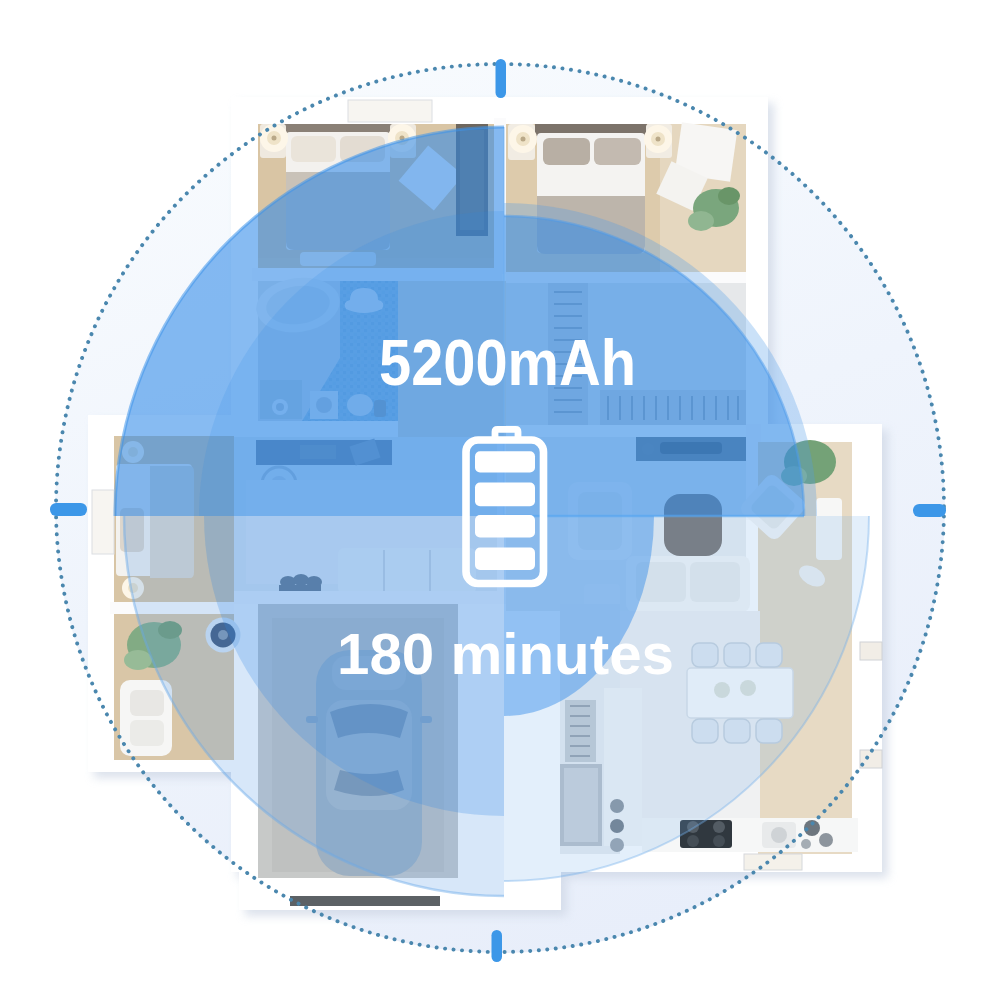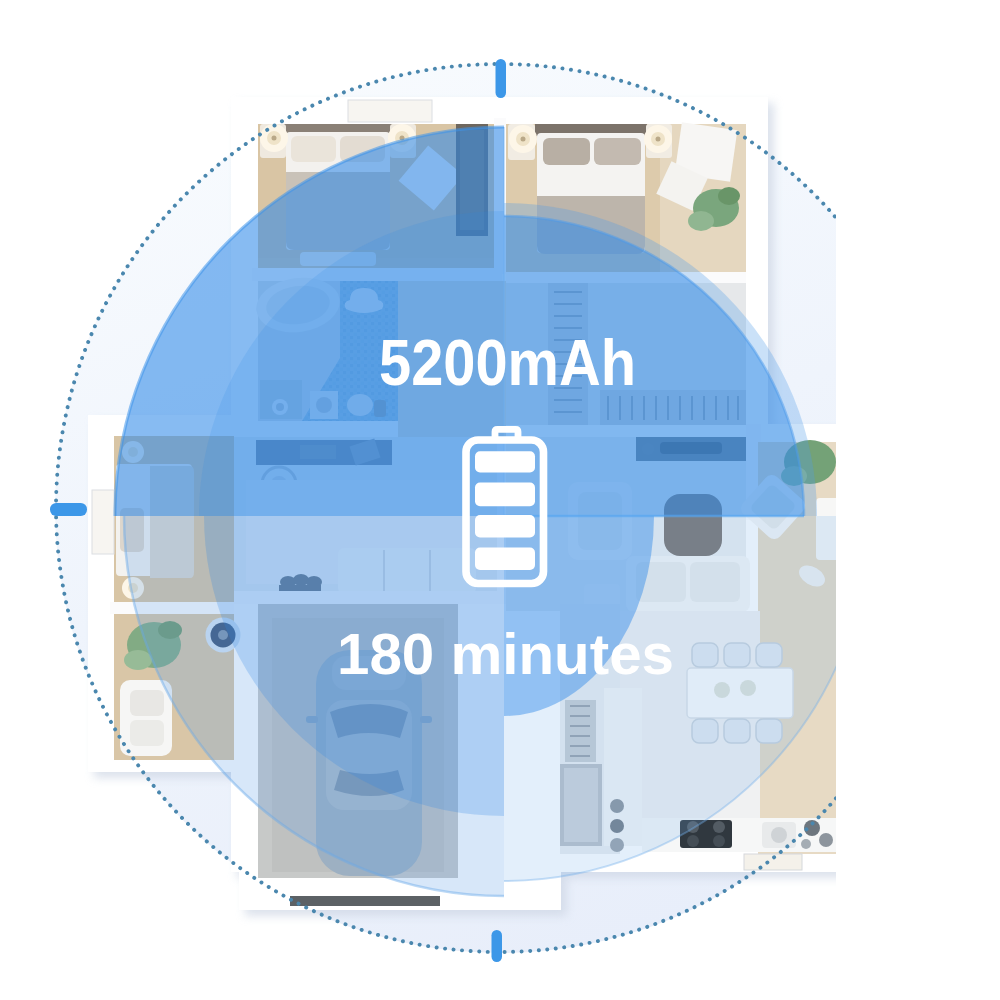--- a/index.html
+++ b/index.html
@@ -1,16 +1,16 @@
 <!DOCTYPE html>
 <html><head>
 <meta charset="utf-8">
 <style>
   html,body{margin:0;padding:0;background:#ffffff;}
-  #stage{position:relative;width:836px;height:1000px;overflow:hidden;
+  #stage{position:relative;width:1000px;height:1000px;overflow:hidden;
          font-family:"Liberation Sans", sans-serif;}
   svg{position:absolute;top:0;left:0;}
 </style>
 </head>
 <body>
 <div id="stage">
 <svg width="1000" height="1000" viewBox="0 0 1000 1000">
 <defs>
   <linearGradient id="discg" x1="0.25" y1="0" x2="0.6" y2="1">
     <stop offset="0" stop-color="#f8fbfe"></stop>

